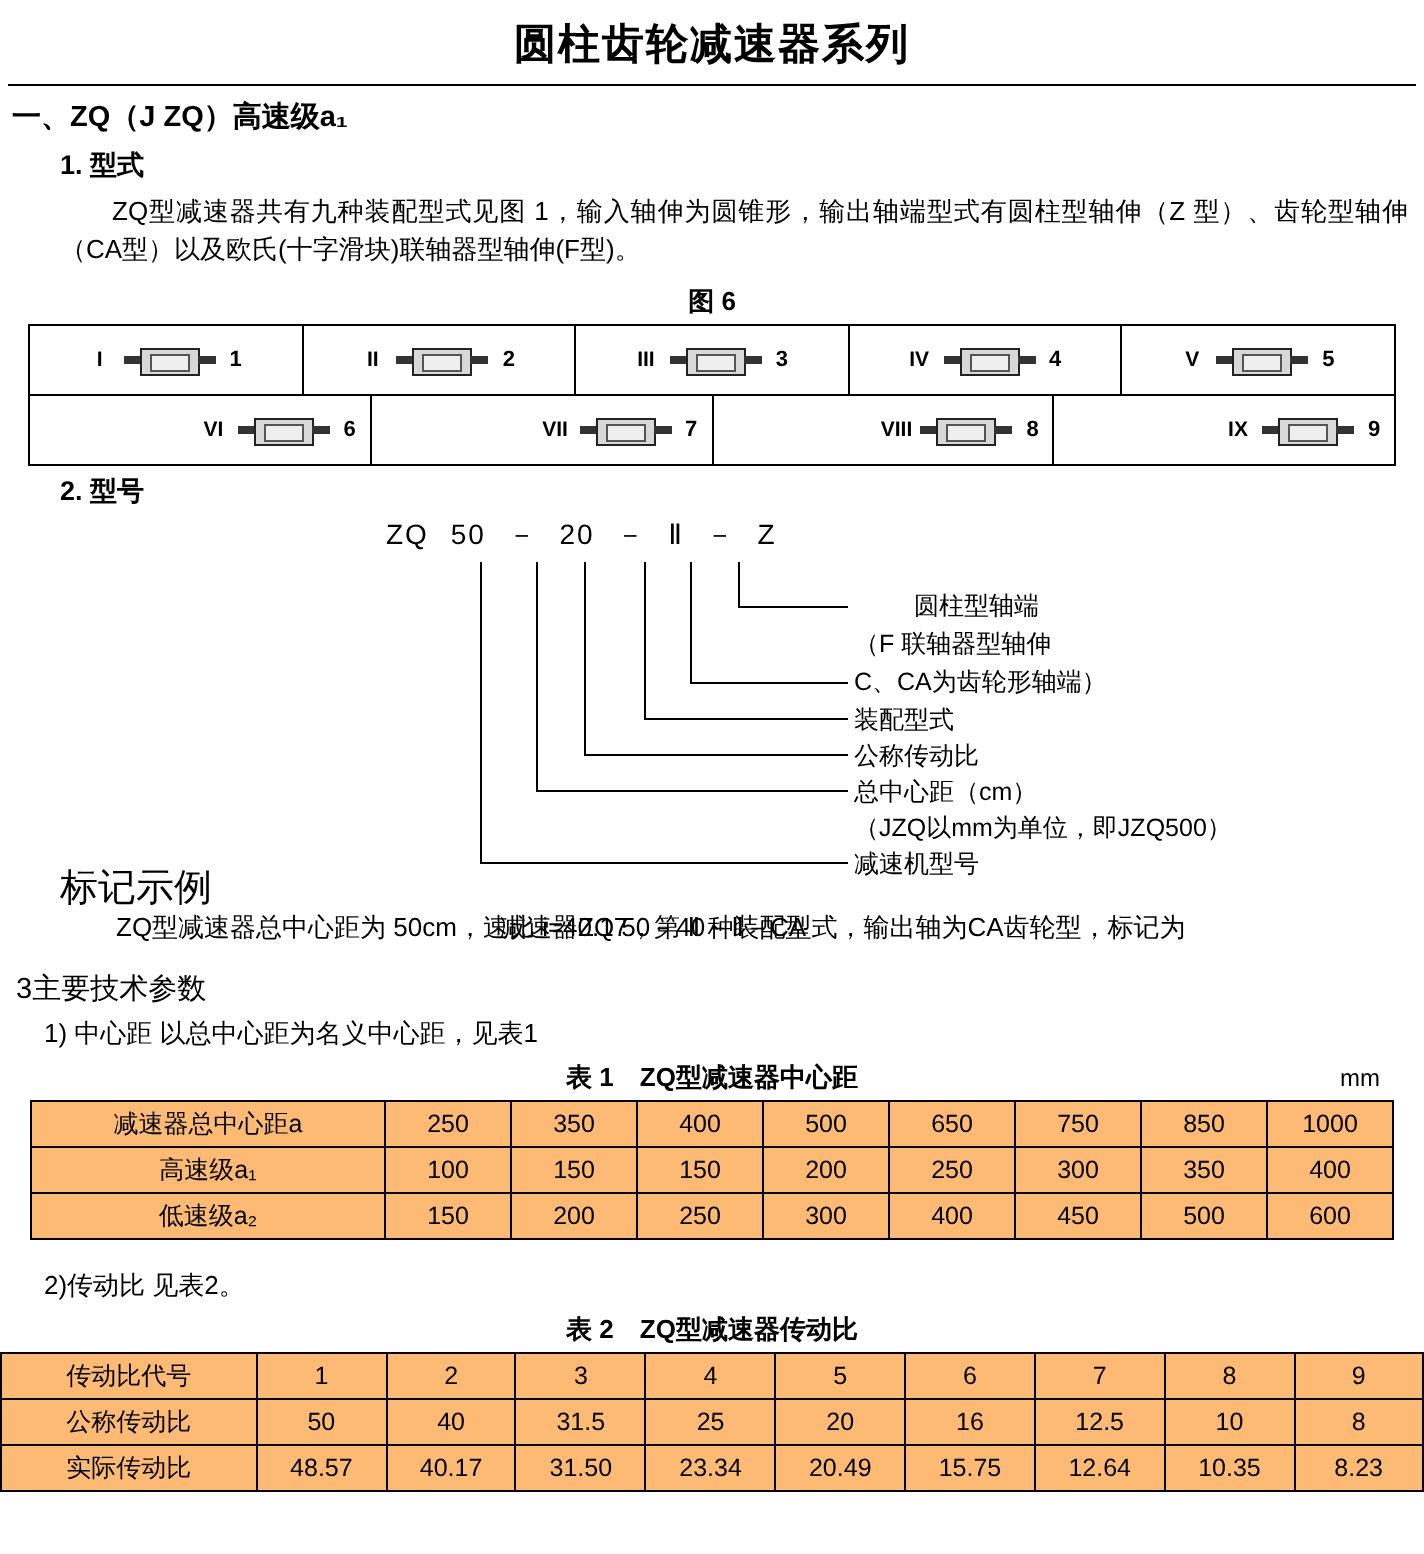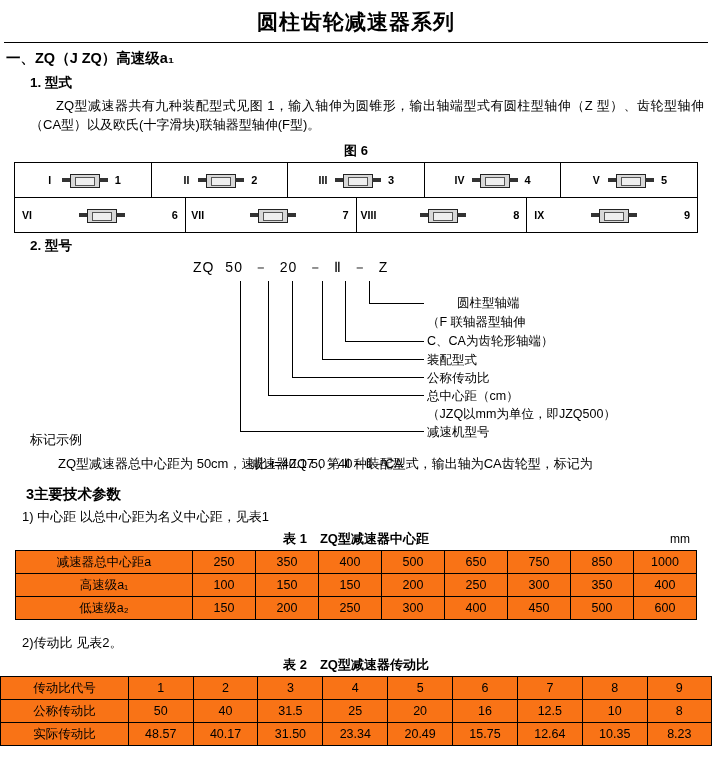--- a/index.html
+++ b/index.html
@@ -121,21 +121,21 @@
     left: 0; top: 7px;
     width: 9px; height: 4px;
     background: #333;
   }
   .gear-ico .shaftR {
     position: absolute;
     right: 0; top: 7px;
     width: 9px; height: 4px;
     background: #333;
   }
-  .fig-row2 .fig-cell { justify-content: space-between; }
+  .fig-row2 .fig-cell { justify-content: flex-end; }
 
   
   .model-wrap {
     position: relative;
     height: 200px;
     margin-top: 4px;
     text-align: center;
   }
   .model-code {
     position: absolute;
@@ -153,58 +153,58 @@
     border-bottom: 1px solid #000;
   }
   .mlabel {
     position: absolute;
     font-size: 12.5px;
     white-space: nowrap;
   }
   .ex-label {
     position: absolute;
     left: 30px;
-    font-size: 13px;
+    font-size: 19px;
   }
   .ex-text {
     position: absolute;
     left: 58px;
     font-size: 13px;
   }
   .ex-text2 {
     position: absolute;
     left: 250px;
     font-size: 13px;
   }
 
   
   .sect-h {
     font-size: 14.5px;
-    font-weight: bold;
-    margin: 4px 0 4px 26px;
+    font-weight: normal;
+    margin: 4px 0 4px 8px;
   }
   .sub-h {
     font-size: 13px;
     margin: 2px 0 4px 22px;
   }
   .tbl-cap {
     text-align: center;
     font-size: 13px;
     font-weight: bold;
     margin: 4px 0 2px 0;
   }
   .unit-right {
     position: absolute;
     right: 22px;
     font-size: 12px;
   }
   table.data {
     border-collapse: collapse;
     margin: 0 auto;
-    background: #f97316;
+    background: #fdba74;
   }
   table.data td {
     border: 1px solid #000;
     font-size: 12.5px;
     text-align: center;
     height: 22px;
     padding: 0 4px;
   }
   table.data td.rowhead {
     width: 168px;

